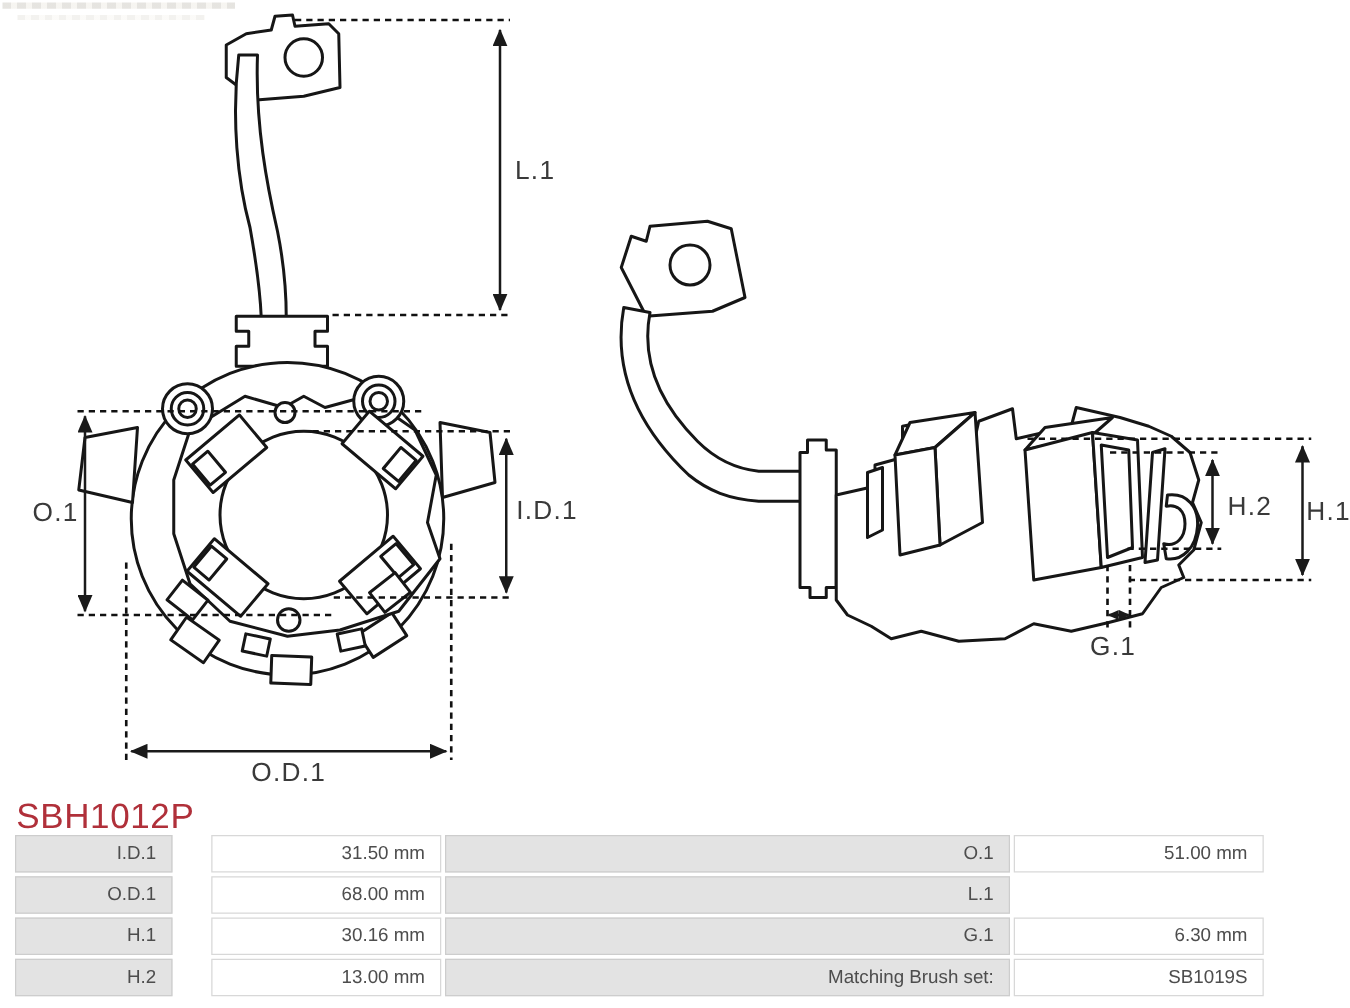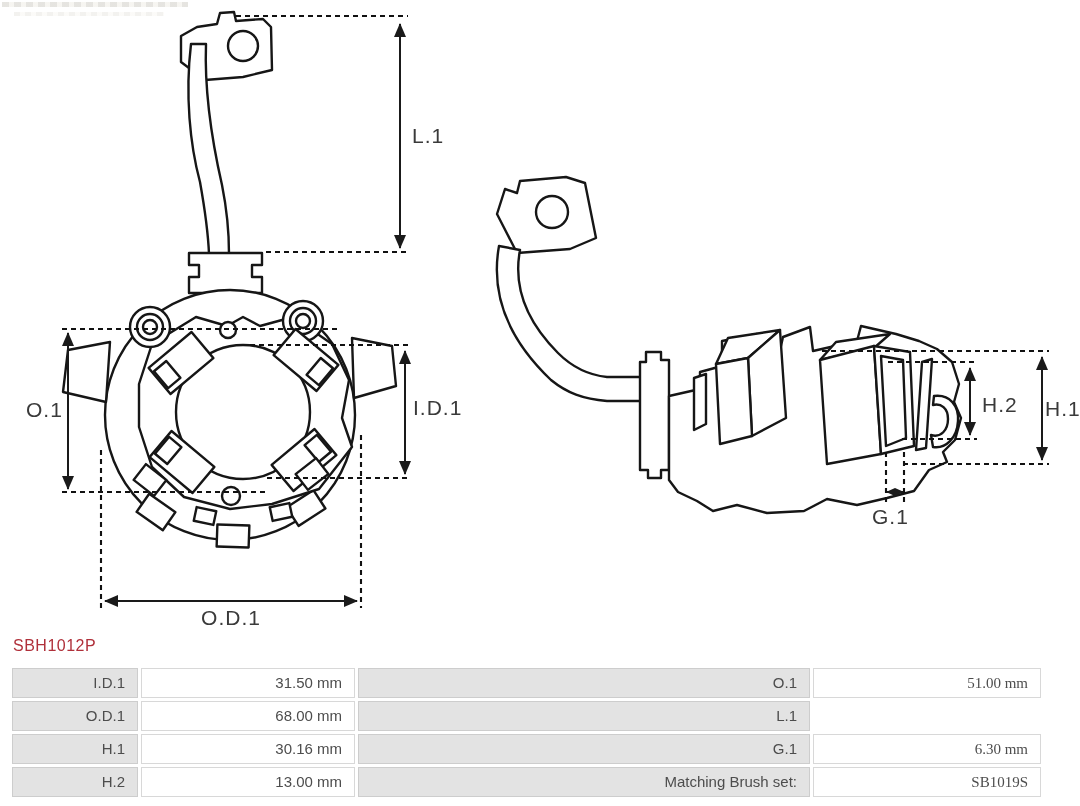--- a/index.html
+++ b/index.html
@@ -16,31 +16,31 @@
        opacity:.45;}
 
   svg.diagram{position:absolute;left:0;top:0;}
   svg.diagram .draw{fill:#ffffff;stroke:#161616;stroke-width:2.4;stroke-linejoin:round;stroke-linecap:round;}
   svg.diagram .dim{stroke:#1a1a1a;stroke-width:2;fill:none;}
   svg.diagram .dash{stroke:#111111;stroke-width:2.1;stroke-dasharray:5 4;fill:none;}
   svg.diagram text{font-family:"Liberation Sans",sans-serif;font-size:21px;fill:#3a3a3a;letter-spacing:1px;}
 
   .part-number{
     position:absolute;left:13px;top:637px;
-    font-size:16px;color:#b0303a;letter-spacing:.5px;
+    font-size:28px;color:#b0303a;letter-spacing:.5px;
   }
   .spec-table{position:absolute;left:12px;top:668px;width:1055px;}
   .spec-row{display:flex;height:30px;margin-bottom:3px;}
   .cell{box-sizing:border-box;height:30px;line-height:28px;font-size:15px;color:#4d4d4d;
         text-align:right;padding-right:12px;border:1px solid #d8d8d8;background:#ffffff;}
   .cell.lbl{background:#e3e3e3;border-color:#cdcdcd;}
   .c1{width:126px;margin-right:3px;}
-  .c2{width:214px;margin-right:3px;}
+  .c2{width:184px;margin-right:3px;margin-left:28px;}
   .c3{width:452px;margin-right:3px;}
-  .c4{width:228px;font-family:Liberation Serif, serif;}
+  .c4{width:200px;}
 </style>
 </head>
 <body>
 
 <div class="wm1"></div>
 <div class="wm2"></div>
 
 <svg class="diagram" width="1080" height="634" viewBox="0 0 1080 634">
   <defs>
     <marker id="ah" markerUnits="userSpaceOnUse" markerWidth="14" markerHeight="12" refX="13" refY="6" orient="auto-start-reverse">

